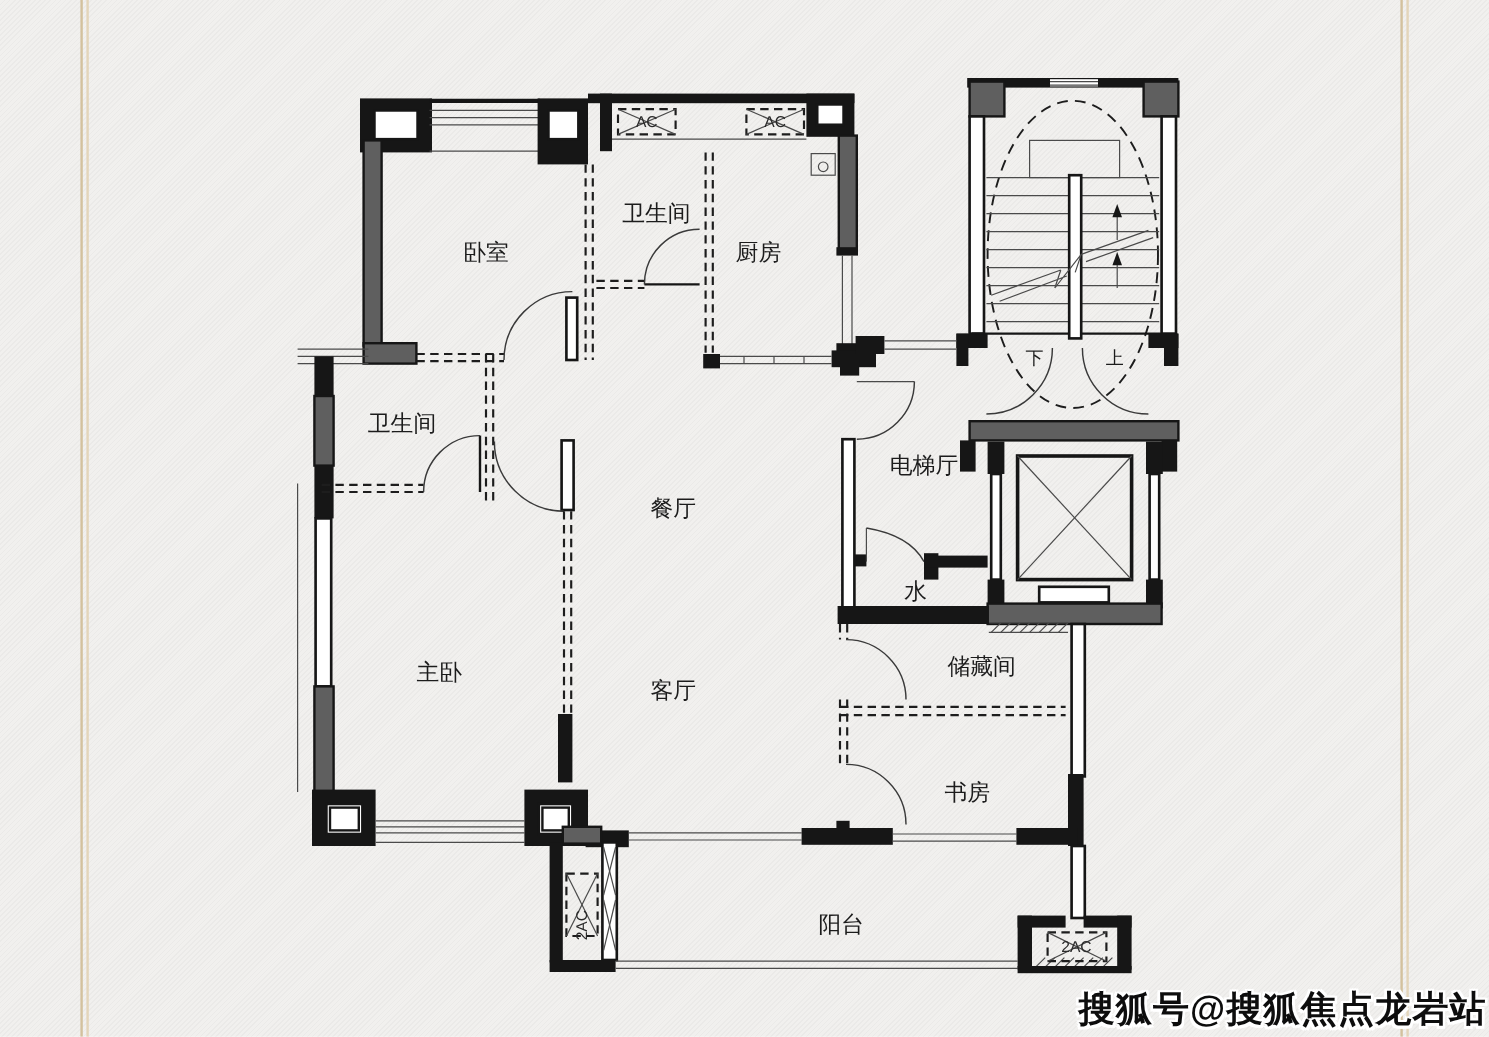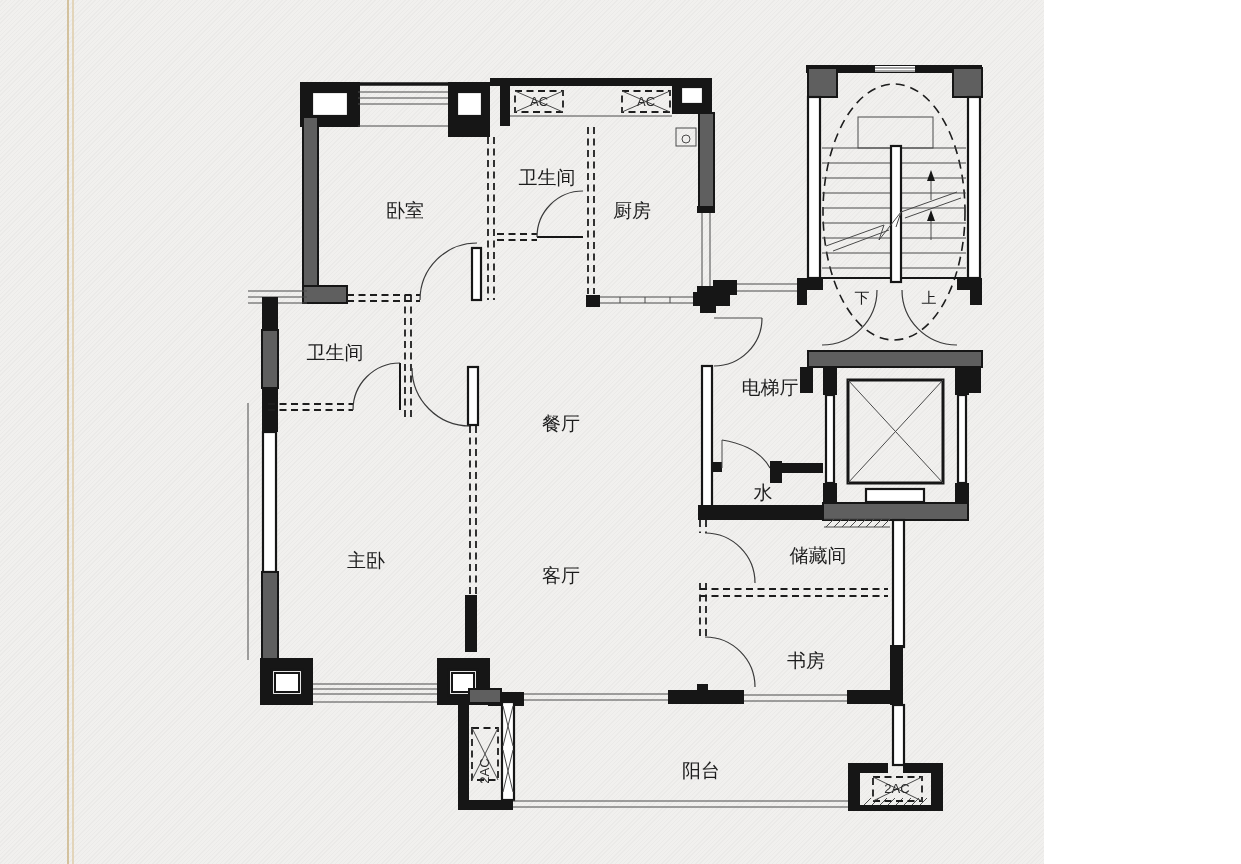--- a/index.html
+++ b/index.html
@@ -1,18 +1,18 @@
 <!DOCTYPE html>
 <html><head>
 <meta charset="utf-8">
 <style>
   html,body{margin:0;padding:0;}
   .page{
     position:relative;
-    width:1044px;height:864px;
+    width:1241px;height:864px;
     background-color:#f1f0ee;
     background-image:repeating-linear-gradient(-45deg, rgba(120,120,120,.05) 0 1px, transparent 1px 3px);
     overflow:hidden;
     font-family:"Liberation Sans",sans-serif;
   }
   .vline{position:absolute;top:0;bottom:0;width:2px;}
   .vline.l1{left:67px;background:#d3c19d;}
   .vline.l2{left:72px;background:#e3d5ba;}
   .vline.r1{left:1167px;background:#d3c19d;}
   .vline.r2{left:1172px;background:#e3d5ba;}
@@ -338,13 +338,14 @@
       <text class="lbl" x="770" y="394">电梯厅</text>
       <text class="lbl" x="763" y="499">水</text>
       <text class="lbl" x="366" y="567">主卧</text>
       <text class="lbl" x="561" y="582">客厅</text>
       <text class="lbl" x="818" y="562">储藏间</text>
       <text class="lbl" x="806" y="667">书房</text>
       <text class="lbl" x="701" y="777">阳台</text>
     </g>
   </svg>
 
+  <div class="watermark">搜狐号@搜狐焦点龙岩站</div>
 </div>
 
 </body></html>

